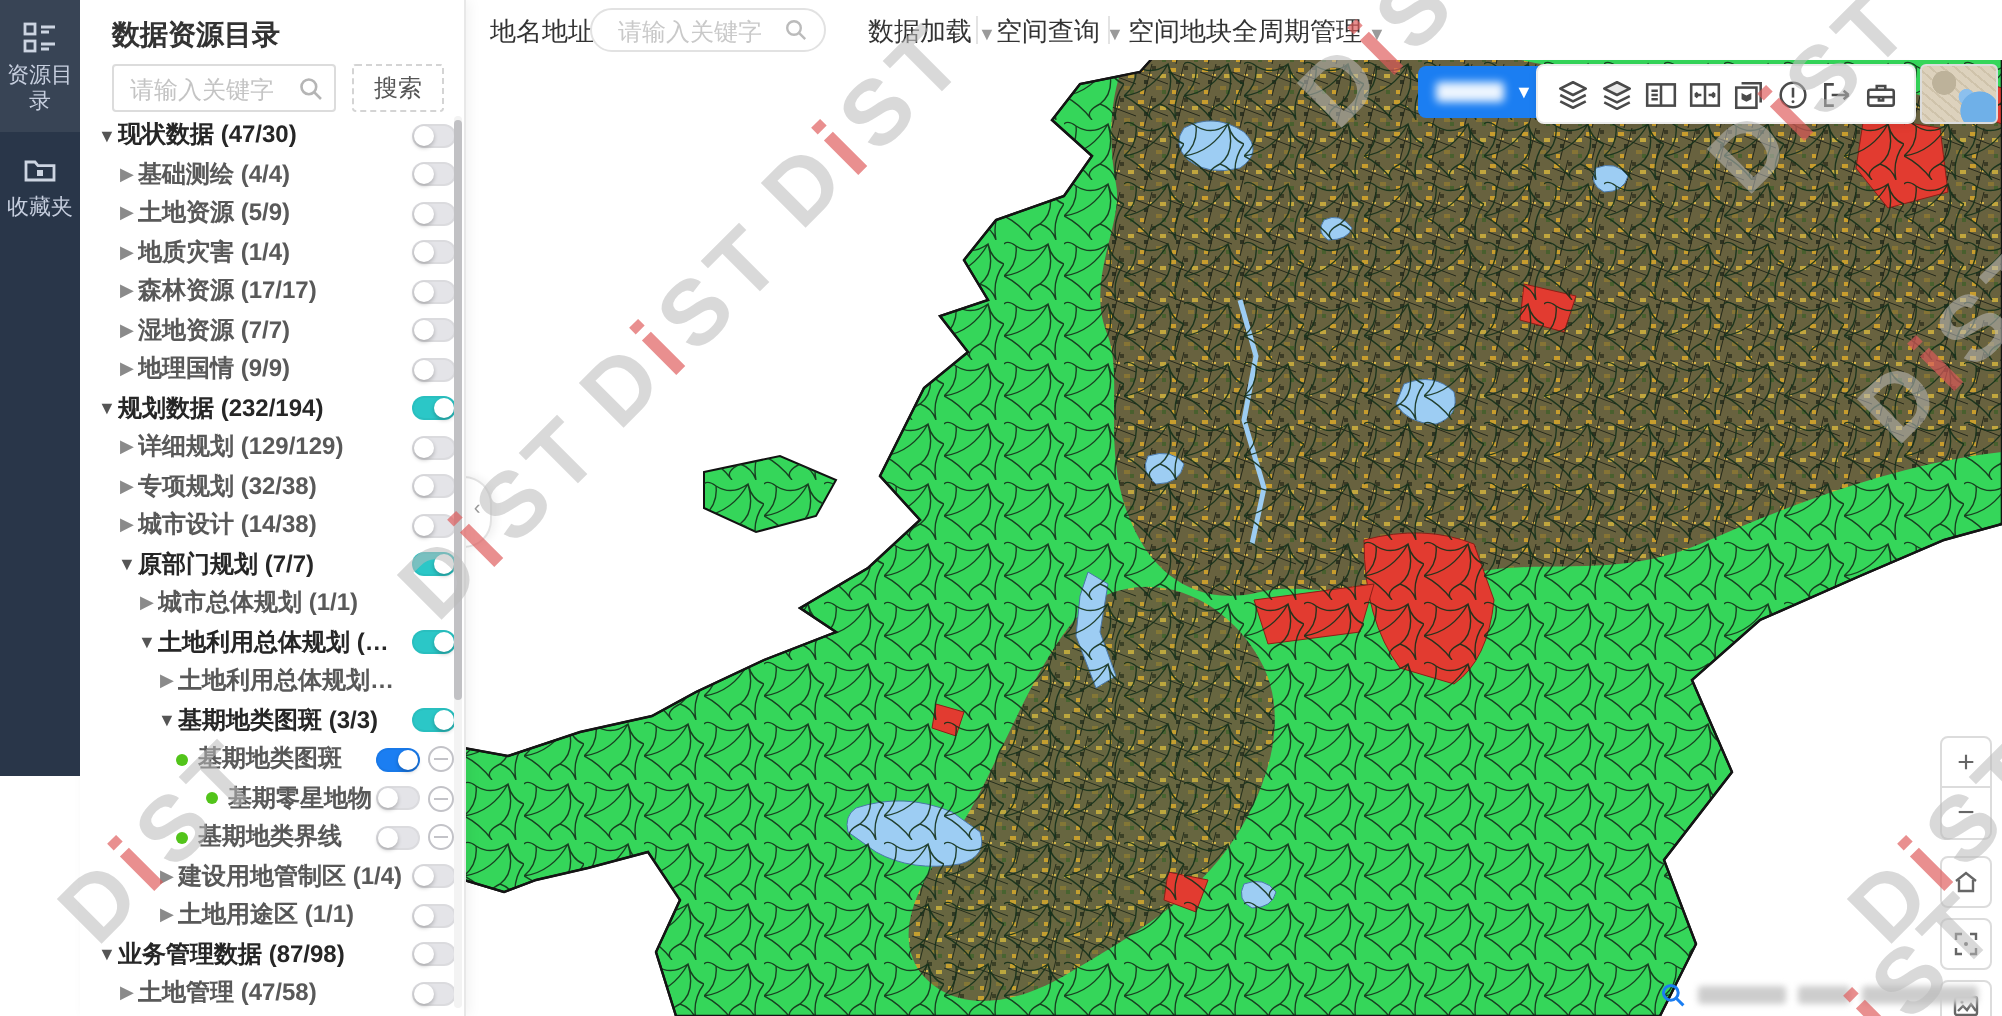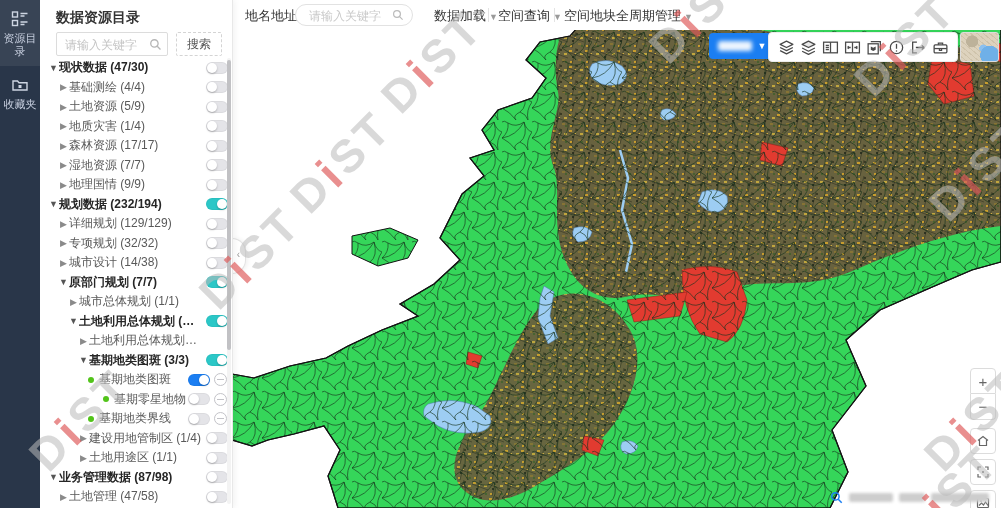--- a/index.html
+++ b/index.html
@@ -1,20 +1,20 @@
 <!DOCTYPE html>
 <html style="--accent: #1b7ef2; --toggle-teal: #2bc7c7; --toggle-blue: #1b7ef2; --map-green: #35d65a; --map-brown: #6b5c3e; --map-red: #e23b30; --map-water: #9dcdf3;"><head>
 <meta charset="utf-8">
 <style>
   html,body{margin:0;padding:0;background:#fff;}
   .app{position:relative;width:1001px;height:508px;overflow:hidden;
        font-family:"Liberation Sans","DejaVu Sans",sans-serif;background:#fff;}
 
   
-  .rail{position:absolute;left:0;top:0;width:40px;height:508px;background:#293649;z-index:20;}
+  .rail{position:absolute;left:0;top:0;width:40px;height:388px;background:#293649;z-index:20;}
   .rail-item{width:40px;padding:10px 0 8px;text-align:center;cursor:pointer;}
   .rail-item.active{background:rgba(255,255,255,.07);}
   .rail-item .lbl{display:block;color:#c6cede;font-size:11px;line-height:13px;margin-top:4px;
                   writing-mode:horizontal-tb;word-break:break-all;padding:0 3px;}
   .rail-item svg{display:block;margin:0 auto;}
 
   
   .panel{position:absolute;left:40px;top:0;width:192px;height:508px;background:#fff;z-index:19;
          border-right:1px solid #e8e8e8;box-shadow:2px 0 6px rgba(0,0,0,.05);}
   .panel-title{position:absolute;left:16px;top:9px;font-size:14px;font-weight:700;color:#333;}
@@ -27,21 +27,21 @@
   .search-mag{position:absolute;right:5px;top:5px;}
   .search-btn{margin-left:8px;width:46px;height:24px;box-sizing:border-box;border:1px dashed #d4d4d4;
               border-radius:2px;background:#fff;font-size:12px;color:#555;line-height:22px;
               text-align:center;cursor:pointer;}
   .tree{position:absolute;left:0;top:58px;width:192px;}
   .trow{display:flex;align-items:center;height:19.5px;font-size:12px;color:#595959;cursor:pointer;}
   .trow.bold .tlabel{color:#262626;font-weight:700;}
   .arrow{width:11px;text-align:center;font-size:9px;color:#8a8a8a;flex:none;}
   .arrow.exp{color:#555;}
   .dot{width:6px;height:6px;border-radius:50%;flex:none;margin-right:5px;}
-  .tlabel{white-space:nowrap;overflow:hidden;text-overflow:ellipsis;max-width:118px;}
+  .tlabel{white-space:nowrap;overflow:hidden;text-overflow:ellipsis;max-width:118px;font-weight:bold;}
   .tspace{flex:1;}
   .tg{width:22px;height:12px;border-radius:7px;background:#e4e4e8;position:relative;flex:none;
       margin-right:4px;box-shadow:inset 0 0 0 1px rgba(0,0,0,.04);}
   .tg i{position:absolute;top:1px;left:1px;width:10px;height:10px;border-radius:50%;background:#fff;
       box-shadow:0 1px 2px rgba(0,0,0,.25);}
   .tg.teal{background:var(--toggle-teal);} .tg.teal i{left:11px;}
   .tg.blue{background:var(--toggle-blue);} .tg.blue i{left:11px;}
   .minus{width:13px;height:13px;border-radius:50%;border:1px solid #c3c3c8;position:relative;
       flex:none;margin-right:5px;box-sizing:border-box;}
   .minus:before{content:"";position:absolute;left:2px;right:2px;top:5px;height:1px;background:#c3c3c8;}
@@ -382,21 +382,21 @@
         <div class="trow" style="padding-left: 18px;">
           <span class="arrow">▶</span>
           <span class="tlabel">详细规划 (129/129)</span>
           <span class="tspace"></span>
           <span class="tg">
             <i></i>
           </span>
         </div>
         <div class="trow" style="padding-left: 18px;">
           <span class="arrow">▶</span>
-          <span class="tlabel">专项规划 (32/32)</span>
+          <span class="tlabel">专项规划 (32/38)</span>
           <span class="tspace"></span>
           <span class="tg">
             <i></i>
           </span>
         </div>
         <div class="trow" style="padding-left: 18px;">
           <span class="arrow">▶</span>
           <span class="tlabel">城市设计 (14/38)</span>
           <span class="tspace"></span>
           <span class="tg">

